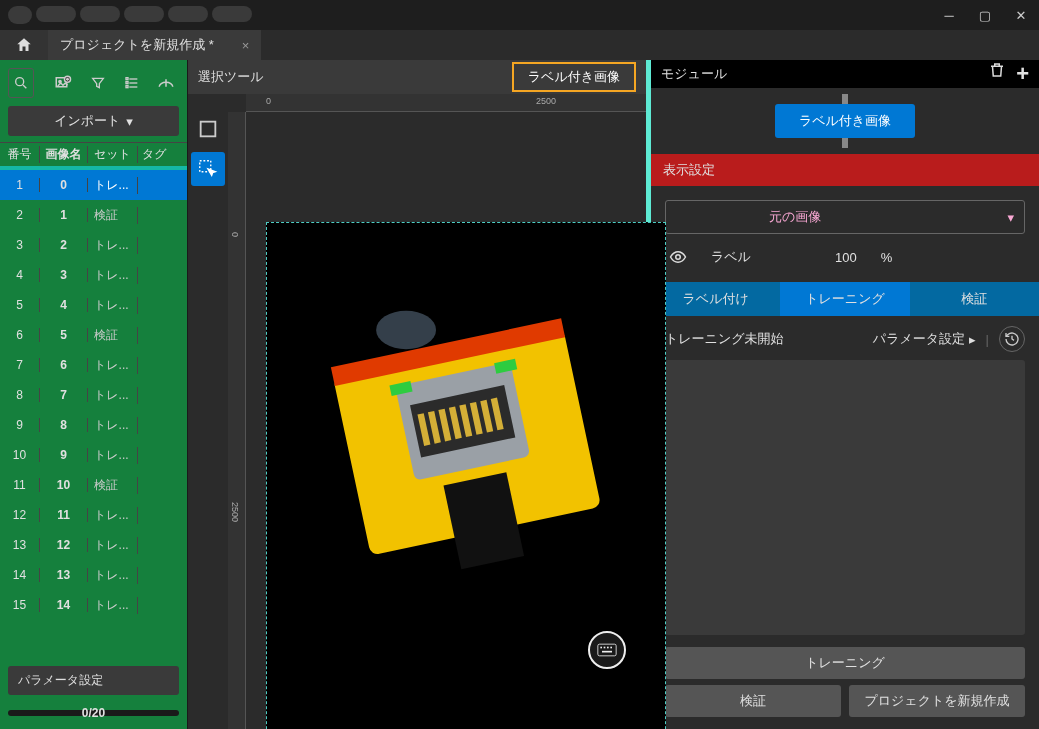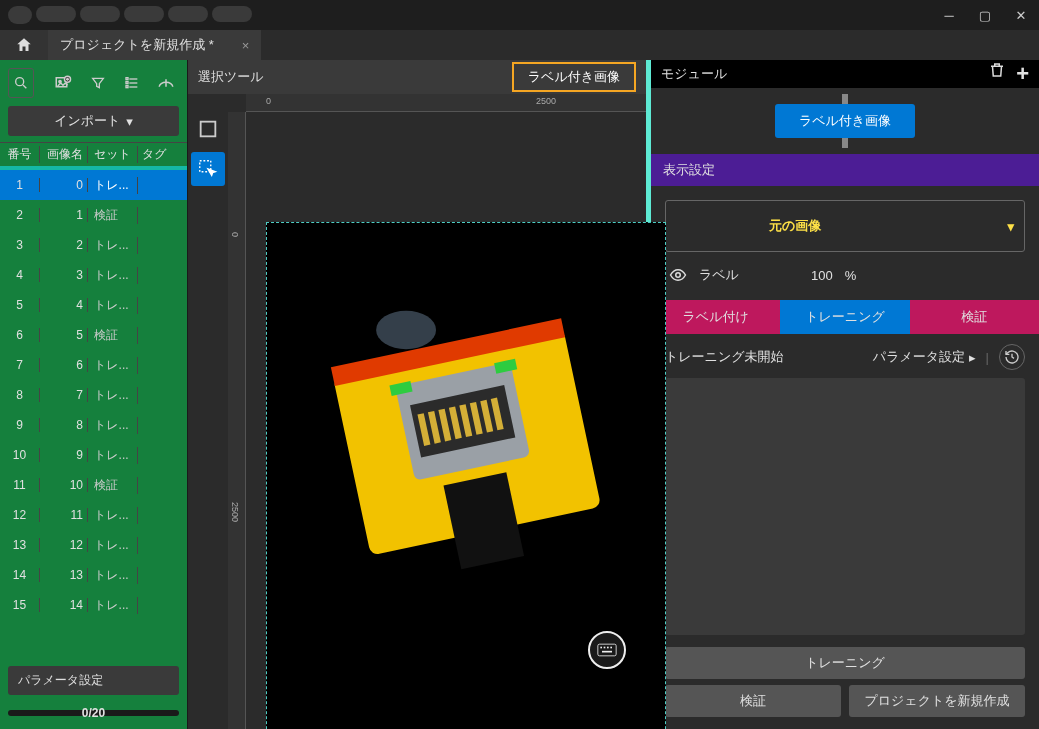--- a/index.html
+++ b/index.html
@@ -16,21 +16,21 @@
 .tab .x { color: #999; cursor: pointer; }
 .mainrow { display: flex; height: calc(729px - 60px); }
 .leftpanel { width: 188px; background: #15803d; display: flex; flex-direction: column; border-right: 1px solid #1a1a1a; }
 .leftpanel .toolbar { display: flex; align-items: center; padding: 8px; gap: 8px; }
 .iconbtn { width:30px; height:30px; display:flex; align-items:center; justify-content:center; border:1px solid #555; border-radius:3px; color:#ccc; cursor:pointer;}
 .iconbtn.noborder { border:none; }
 .leftpanel .toolbar .sep { flex:1; }
 .importbtn { margin: 0 8px 6px 8px; background:#3a3a3a; height:30px; display:flex; align-items:center; justify-content:center; gap:6px; border-radius:3px; cursor:pointer;}
 .theadrow { display:flex; border-top:1px solid #444; border-bottom:4px solid #14b8a6; height:28px; align-items:center; font-size:12px; }
 .theadrow div, .datarow div { padding: 0 4px; overflow:hidden; white-space:nowrap; text-overflow:ellipsis;}
-.col0{width:40px;text-align:center;border-right:1px solid #444;} .col1{width:48px;text-align:right;border-right:1px solid #444;} .col2{width:50px;border-right:1px solid #444;padding-left:6px!important;} .col3{width:40px;}
+.col0{width:40px;text-align:center;border-right:1px solid #444;} .col1{width:48px;text-align:center;border-right:1px solid #444;font-weight:bold;} .col2{width:50px;border-right:1px solid #444;padding-left:6px!important;} .col3{width:40px;}
 .datarows{flex:1; overflow:hidden;}
 .datarow{display:flex; height:30px; align-items:center; font-size:12px; cursor:pointer;}
 .datarow.sel{background:#0078d4;}
 .datarow.sel .col2{color:#fff;} 
 .datarow:not(.sel) .col2{color:#ccc;}
 .leftfooter{padding:6px 8px;}
 .lfbtn{background:#3a3a3a; padding:6px 10px; border-radius:3px; font-size:12px; cursor:pointer;}
 .progress{margin-top:8px; position:relative; height:20px; display:flex; align-items:center; justify-content:center; font-size:12px;font-weight:bold;}
 .progress .bar{position:absolute; left:0; right:0; top:50%; height:6px; background:#1a1a1a; border-radius:3px; transform:translateY(-50%);}
 .center{flex:1; display:flex; flex-direction:column; border-right:5px solid #5eead4;}
@@ -48,27 +48,27 @@
 .stage{position:absolute; top:18px; left:18px; right:0; bottom:0; background:#2b2b2b;}
 .imgbox{position:absolute; top:110px; left:20px; width:372px; height:372px; border:1px dashed #4ecdc4; background:#000;}
 .keybtn{position:absolute; right:20px; bottom:60px; width:38px; height:38px; border-radius:50%; background:#1a1a1a; border:2px solid #eee; display:flex; align-items:center; justify-content:center; color:#eee; cursor:pointer;}
 .right{width:388px; display:flex; flex-direction:column; background:#2b2b2b;}
 .righthead{height:28px; background:#000000; display:flex; align-items:center; padding:0 10px;}
 .righthead .sp{margin-left:auto; display:flex; gap:10px;}
 .quicknode{padding:16px 0; display:flex; justify-content:center; position:relative;}
 .quicknode::before, .quicknode::after {content:""; position:absolute; left:50%; transform:translateX(-50%); width:6px; height:10px; background:#888;}
 .quicknode::before{top:6px;} .quicknode::after{bottom:6px;}
 .bluebtn{background:#0078d4; color:#fff; padding:8px 24px; border-radius:3px; cursor:pointer;}
-.sectionhdr{background:#4c1d95; padding:7px 12px; font-size:13px;}
+.sectionhdr{background:#b91c1c; padding:7px 12px; font-size:13px;}
 .dispsec{padding:14px 14px;}
-.dropdown{border:1px solid #666; border-radius:3px; padding:16px 10px; display:flex; align-items:center; color:#fde047; cursor:pointer;font-weight:bold;}
+.dropdown{border:1px solid #666; border-radius:3px; padding:7px 10px; display:flex; align-items:center; color:#f9a8d4; cursor:pointer;}
 .dropdown .arrow{margin-left:auto;}
-.labelrow{display:flex; align-items:center; margin-top:14px; gap:12px; padding:0 4px;}
+.labelrow{display:flex; align-items:center; margin-top:14px; gap:24px; padding:0 4px;}
 .tabs3{display:flex; margin-top:2px;}
-.tab3{flex:1; text-align:center; padding:8px 0; background:#be185d; cursor:pointer;}
+.tab3{flex:1; text-align:center; padding:8px 0; background:#0369a1; cursor:pointer;}
 .tab3.active{background:#0078d4;}
 .trainarea{padding:10px 14px 6px 14px; flex:1; display:flex; flex-direction:column;}
 .trainhd{display:flex; align-items:center; gap:10px;}
 .trainhd .param{margin-left:auto; display:flex; align-items:center; gap:4px; cursor:pointer;}
 .histicon{border:1px solid #666; border-radius:50%; width:26px; height:26px; display:flex; align-items:center; justify-content:center; cursor:pointer;}
 .graph{margin-top:8px; flex:1; background:#3a3a3a; border-radius:3px;}
 .btnrow{padding:6px 14px;}
 .gbtn{background:#555; text-align:center; padding:7px 0; border-radius:3px; cursor:pointer; font-size:13px;}
 .btnrow2{display:flex; gap:8px; padding:0 14px 12px 14px;}
 .btnrow2 .gbtn{flex:1;}

